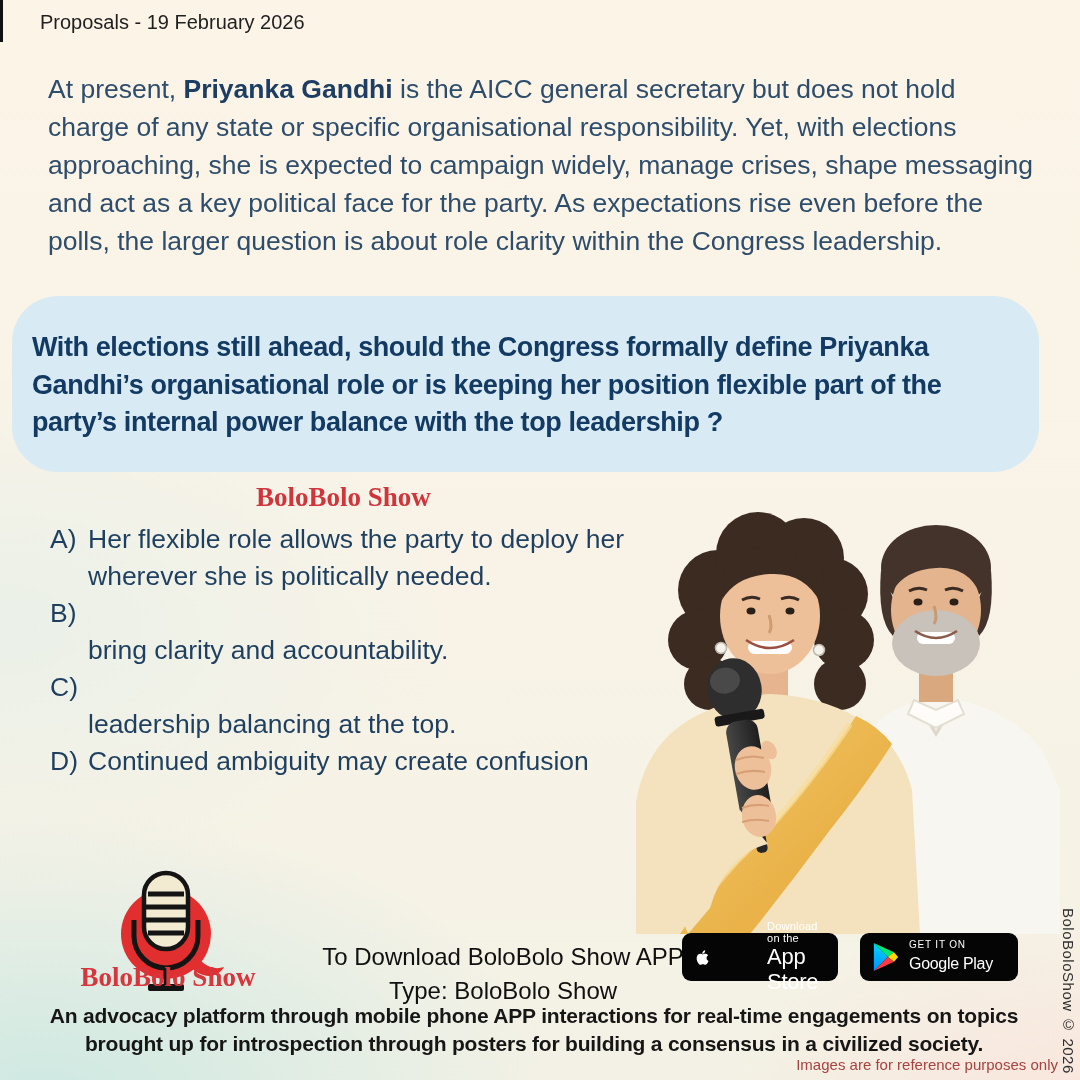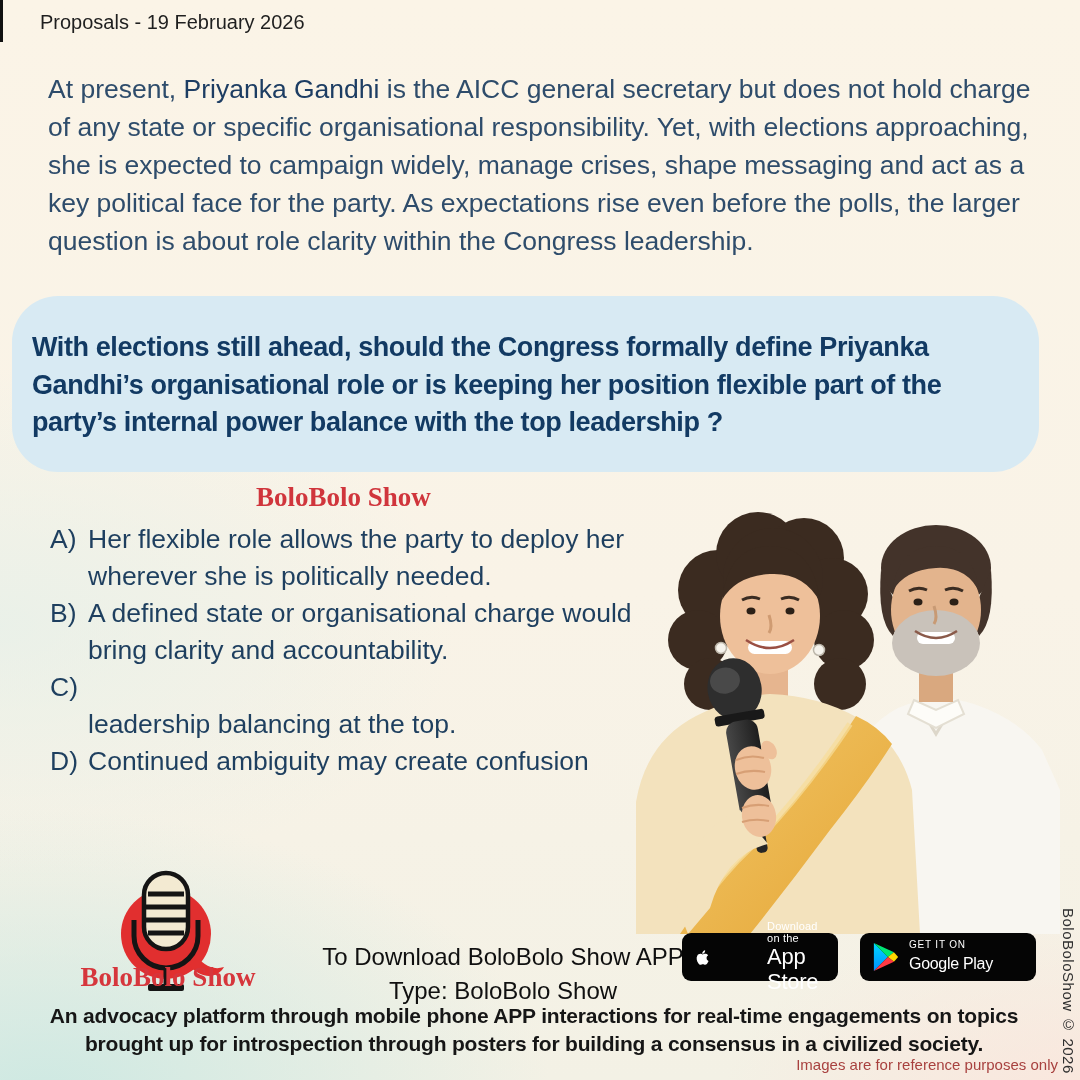--- a/index.html
+++ b/index.html
@@ -8,40 +8,40 @@
     font-family:"Liberation Sans",sans-serif;
     background:
       radial-gradient(820px 470px at 4% 102%, rgba(203,232,226,.95), rgba(203,232,226,0) 62%),
       radial-gradient(640px 360px at 101% 103%, rgba(251,228,219,.9), rgba(251,228,219,0) 58%),
       radial-gradient(760px 430px at 0% 58%, rgba(229,240,233,.75), rgba(229,240,233,0) 60%),
       linear-gradient(180deg,#fbf4e7 0%,#f9f3e7 55%,#f3f1e5 100%);
   }
   .edge-tick{position:absolute;left:0;top:0;width:3px;height:42px;background:#111;}
   .date-line{position:absolute;left:40px;top:11px;font-size:20px;color:#1f1f1f;}
   .intro{position:absolute;left:48px;top:70px;width:985px;font-size:26.5px;line-height:38px;color:#2e4c6b;}
-  .intro b{color:#1d3d63;font-weight:400;}
+  .intro b{color:#1d3d63;font-weight:700;}
   .qbox{
     position:absolute;left:12px;top:296px;width:1027px;height:176px;border-radius:46px;
     background:#d8eaf3;box-sizing:border-box;padding:33px 20px 0 20px;
   }
   .qbox .qline{font-weight:700;font-size:27px;line-height:37.5px;color:#123a63;letter-spacing:-0.4px;}
   .show-title{position:absolute;left:256px;top:482px;font-family:"Liberation Serif",serif;font-weight:700;font-size:27px;color:#d0353c;}
   .options{position:absolute;left:50px;top:521px;width:660px;}
   .option{display:flex;font-size:26.5px;line-height:37px;color:#1e3f5f;}
   .option .opt-label{width:38px;flex:0 0 38px;}
   .option .opt-text{width:610px;}
   .photo{position:absolute;left:618px;top:498px;width:442px;height:436px;}
   .logo{position:absolute;left:106px;top:870px;width:124px;height:128px;}
   .logo-text{position:absolute;left:66px;top:962px;width:204px;text-align:center;
     font-family:"Liberation Serif",serif;font-weight:700;font-size:27px;color:#d6363c;}
   .download{position:absolute;left:318px;top:940px;width:370px;text-align:center;font-size:24px;line-height:34px;color:#101010;}
   .badge{position:absolute;top:933px;height:48px;background:#050505;border-radius:9px;
     display:flex;align-items:center;box-sizing:border-box;color:#fff;padding:0 12px;}
   .badge.appstore{left:682px;width:156px;gap:48px;}
-  .badge.gplay{left:860px;width:176px;}
+  .badge.gplay{left:860px;width:158px;}
   .badge .btxt{display:flex;flex-direction:column;justify-content:center;margin-left:9px;}
   .badge .tagline{font-size:11px;line-height:12px;letter-spacing:.2px;}
   .badge .bname{font-size:22px;line-height:25px;font-weight:500;letter-spacing:-.3px;}
   .badge.gplay .tagline{font-size:10px;letter-spacing:.8px;}
   .badge.gplay .bname{font-size:16px;}
   .footer-tagline{position:absolute;left:20px;top:1002px;width:1028px;text-align:center;
     font-weight:700;font-size:21px;line-height:28px;letter-spacing:-0.2px;color:#161616;}
   .disclaimer{position:absolute;right:22px;top:1056px;font-size:15px;color:#a8413f;}
   .copyright-vertical{position:absolute;right:3px;bottom:6px;writing-mode:vertical-rl;
     font-size:15px;color:#2f2f2f;letter-spacing:.5px;}
@@ -65,21 +65,21 @@
 
   <div class="show-title">BoloBolo Show</div>
 
   <div class="options">
     <div class="option">
       <span class="opt-label">A)</span>
       <span class="opt-text"><span>Her flexible role allows the party to deploy her</span><br><span>wherever she is politically needed.</span></span>
     </div>
     <div class="option">
       <span class="opt-label">B)</span>
-      <span class="opt-text"><span>A defined state or organisational charge would</span><br><span>bring clarity and accountability.</span></span>
+      <span class="opt-text"><br><span>bring clarity and accountability.</span></span>
     </div>
     <div class="option">
       <span class="opt-label">C)</span>
       <span class="opt-text"><br><span>leadership balancing at the top.</span></span>
     </div>
     <div class="option">
       <span class="opt-label">D)</span>
       <span class="opt-text"><span>Continued ambiguity may create confusion</span><br></span>
     </div>
   </div>

